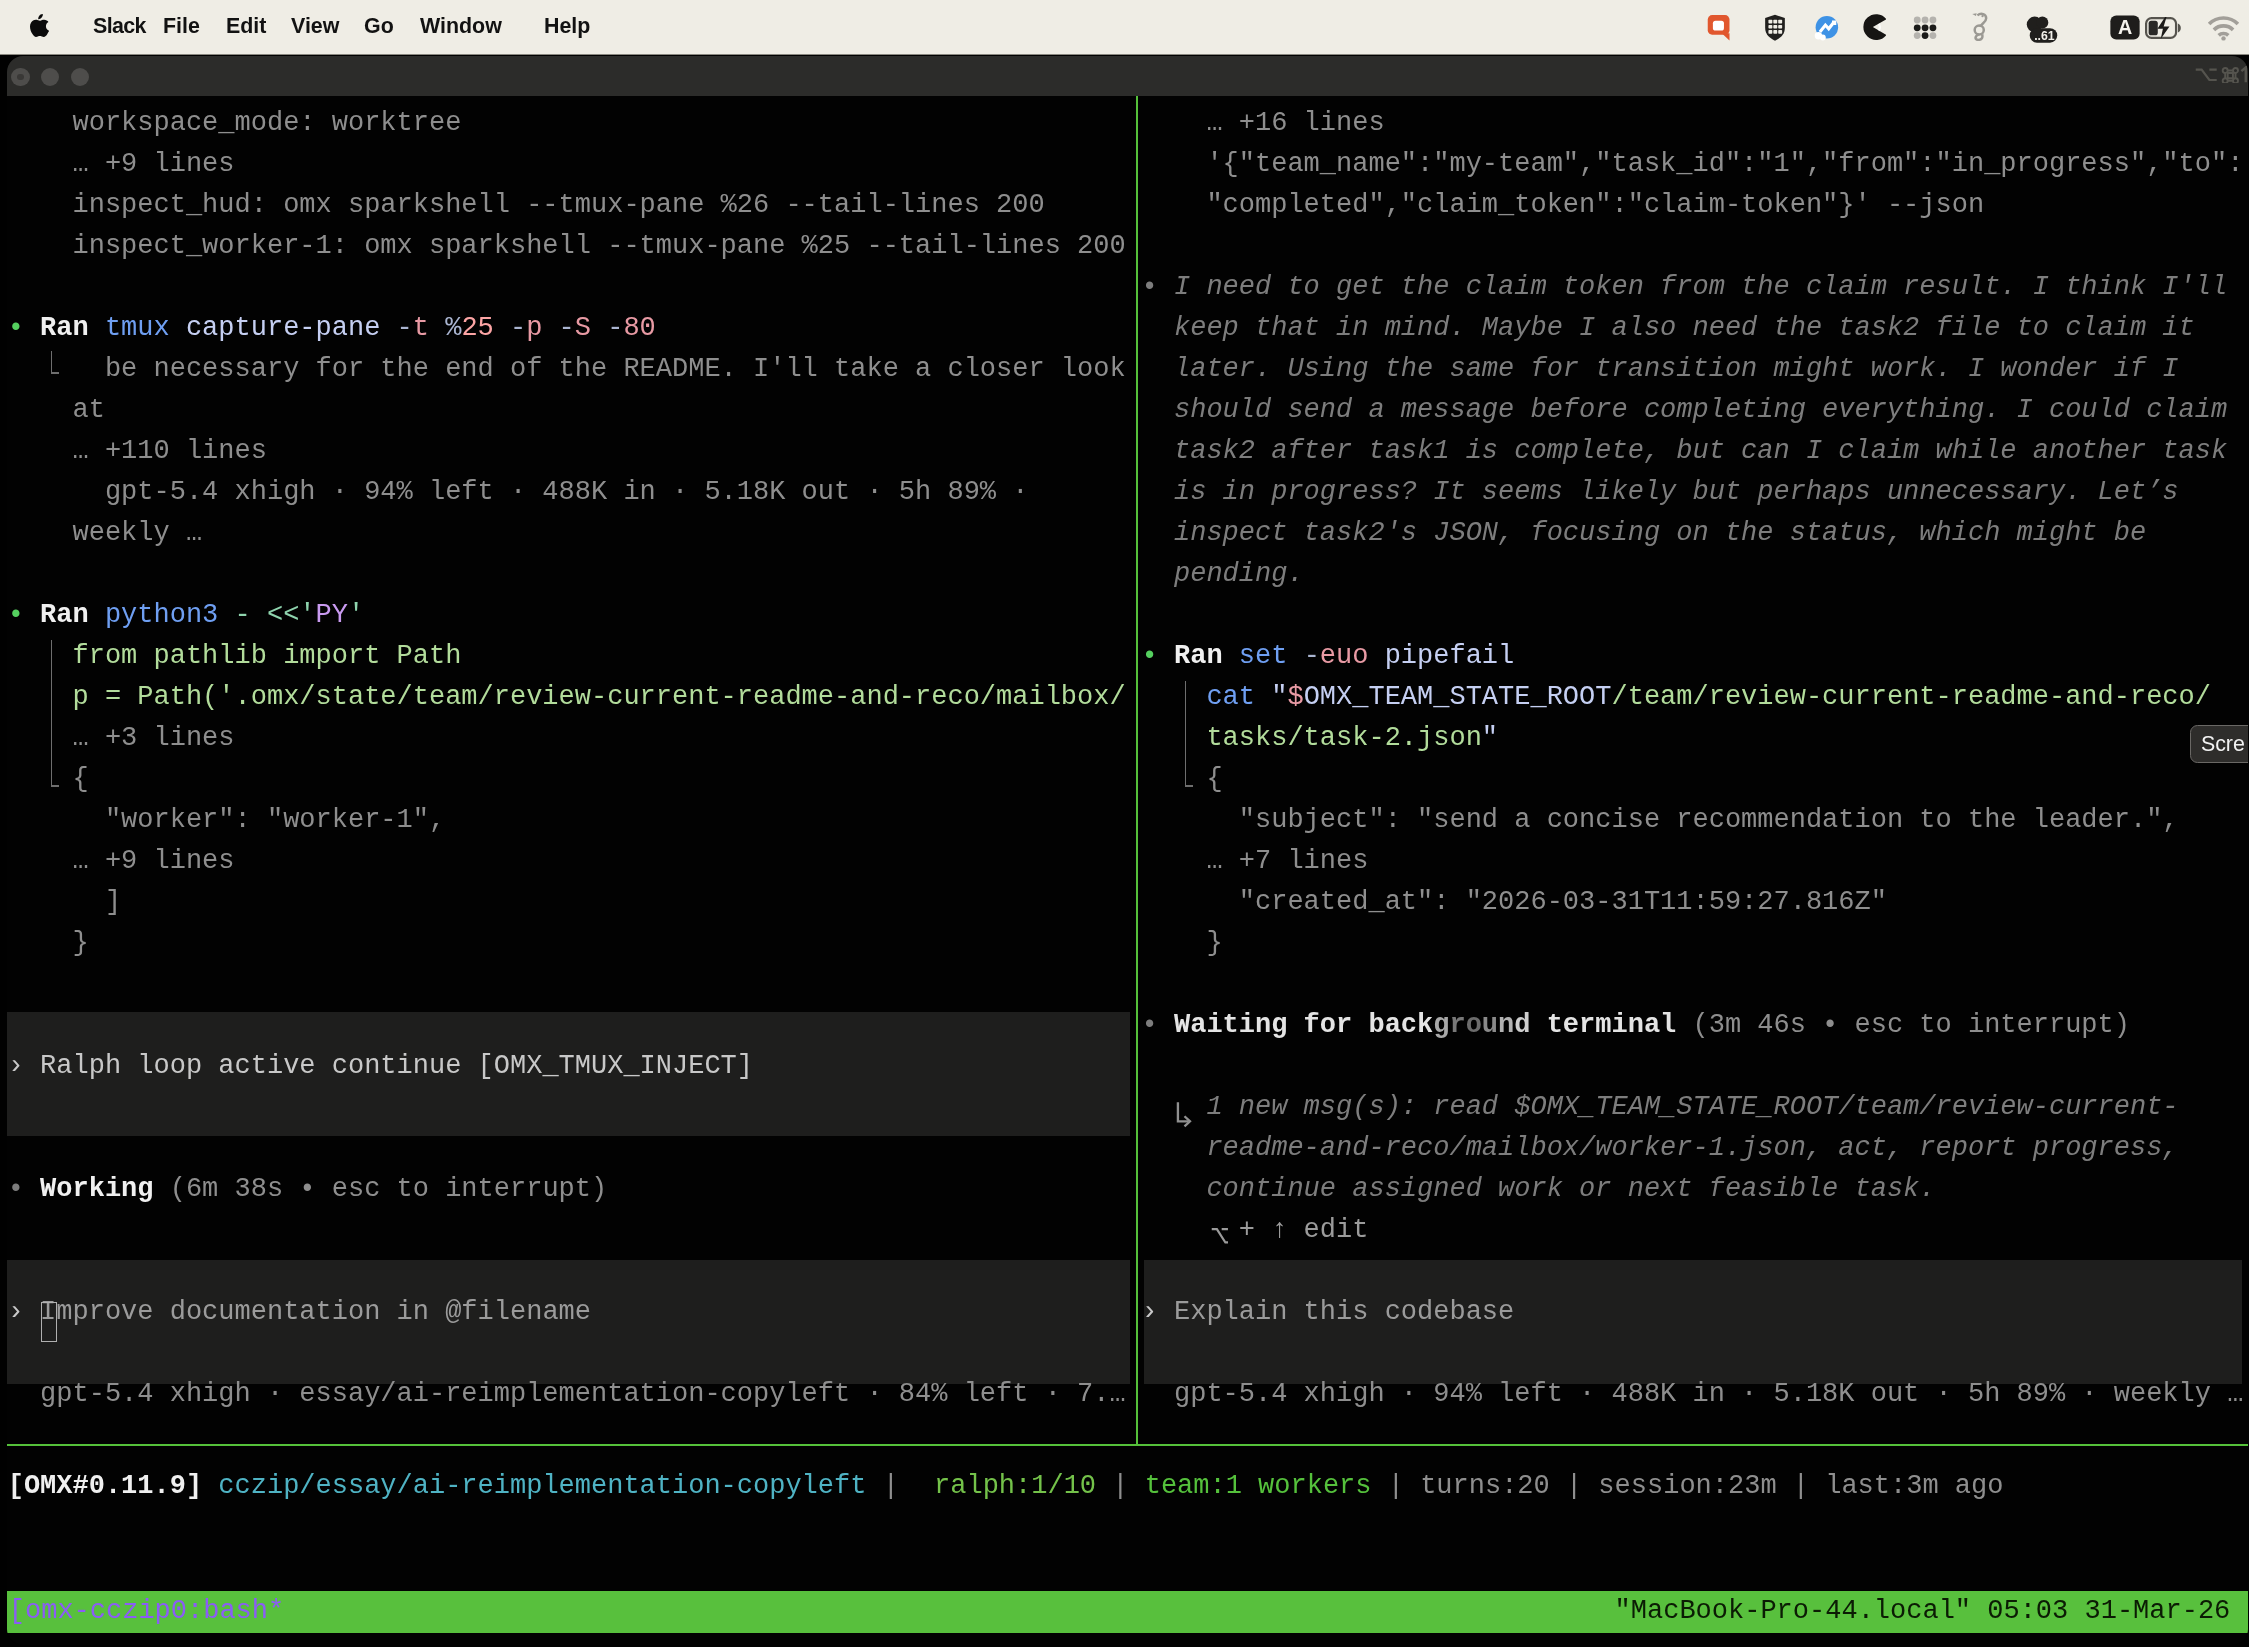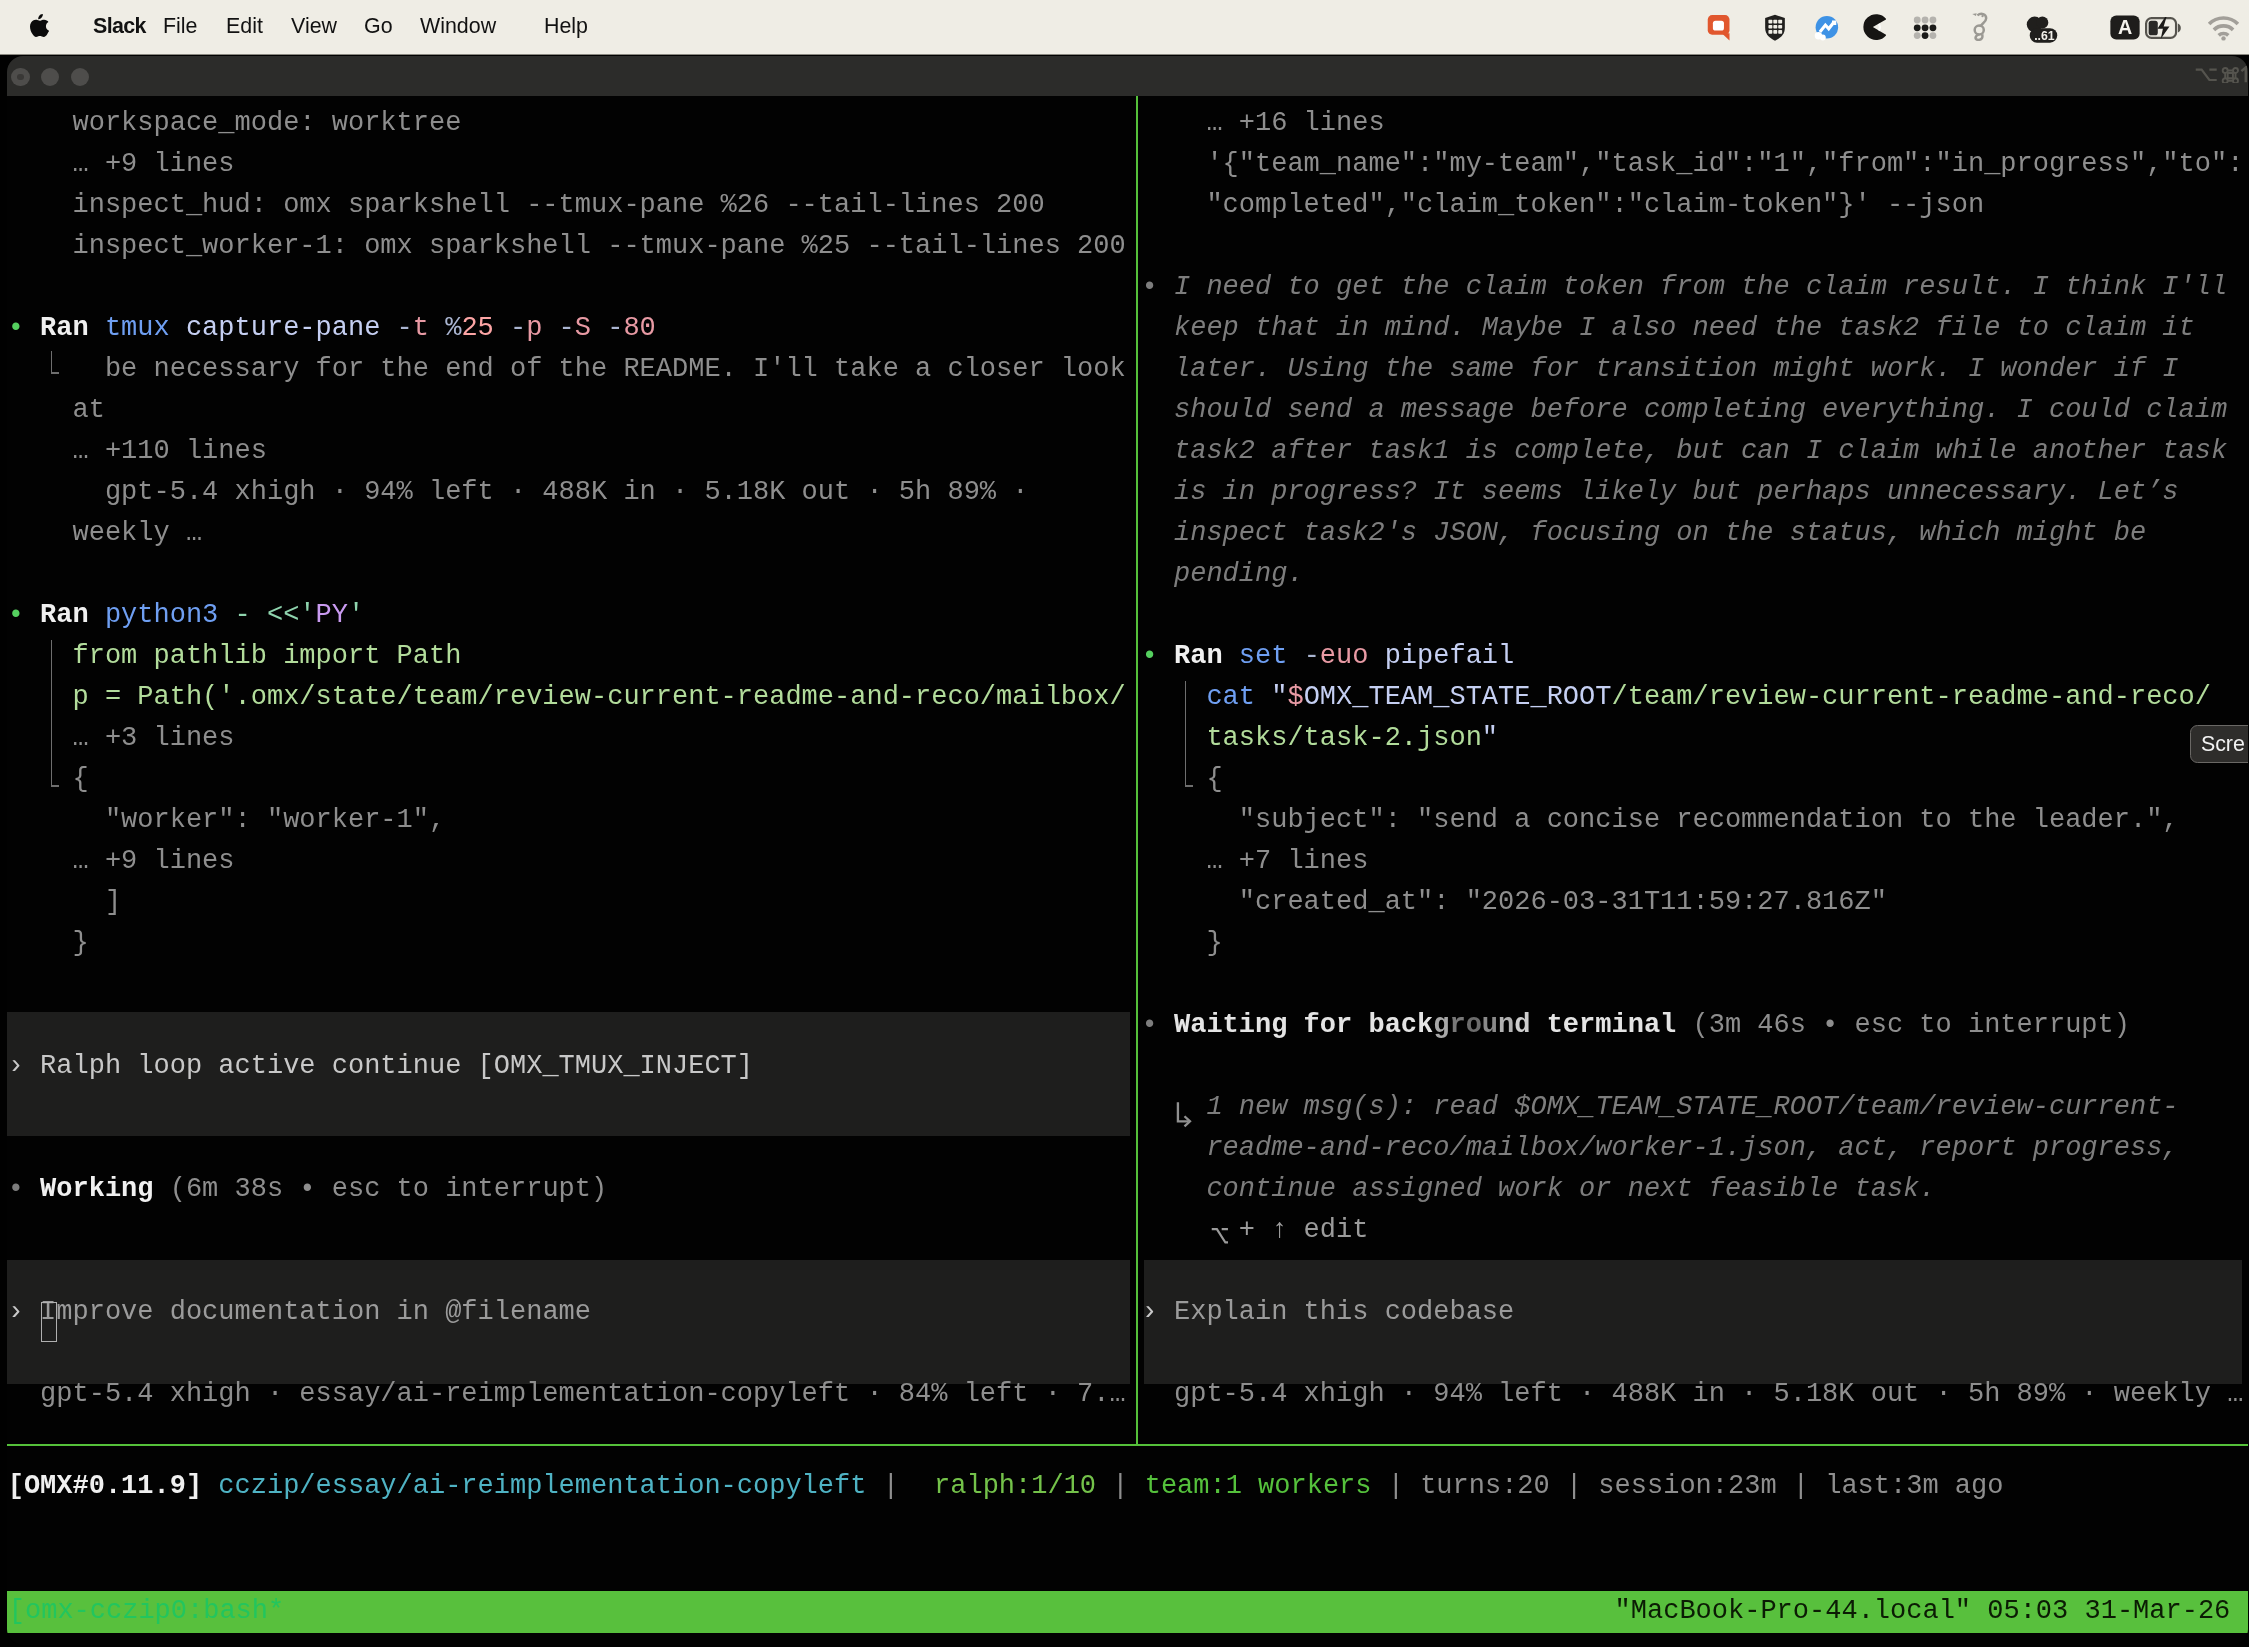--- a/index.html
+++ b/index.html
@@ -1,18 +1,18 @@
 <!DOCTYPE html>
 <html style="font-size:11.8px"><head><meta charset="utf-8">
 <style>
 * { margin:0; padding:0; box-sizing:border-box; }
 html,body { width:2250px; height:1648px; background:#010101; overflow:hidden; }
 body { position:relative; font-family:"Liberation Sans", sans-serif; }
 #menubar { position:absolute; left:0; top:0; width:2250px; height:55px; background:#EFEDE5; border-bottom:0.7px solid #8a8880; }
-.mitem { position:absolute; top:15.5px; font-size:21.4px; line-height:1; color:#121212; }
+.mitem { position:absolute; top:15.5px; font-size:21.4px; line-height:1; color:#121212;font-weight:bold; }
 #win { position:absolute; left:6.6px; top:56px; width:2241px; height:1589px; background:#020202; border-radius:16px; overflow:hidden; }
 #titlebar { position:absolute; left:0; top:0; width:100%; height:40px; background:#2c2c2a; }
 #title { position:absolute; top:10.3px; width:100%; text-align:center; font-size:22.5px; line-height:1; font-weight:bold; color:#807f7d; letter-spacing:-0.4px; }
 .tl { position:absolute; top:11.8px; width:18.5px; height:18.5px; border-radius:50%; background:#4e4d4b; }
 pre { font-family:"Liberation Mono", monospace; font-size:27px; line-height:41px; color:#8e8e8e; position:absolute; }
 .b { font-weight:bold; color:#f0f0f0; }
 .blu { color:#6f9ff2; }
 .lav { color:#c5cff2; }
 .dlav { color:#a9b4d0; }
 .pnk { color:#e89aa4; }
@@ -220,18 +220,18 @@
 <svg style="position:absolute;left:1168px;top:1044px" width="19" height="31" viewBox="0 0 26 42">
 <path d="M4 3 v26 h14" stroke="#909090" stroke-width="3.2" fill="none"></path>
 <path d="M13 22 l7.5 7 l-7.5 7" stroke="#909090" stroke-width="3.2" fill="none"></path>
     </svg>
 <svg style="position:absolute;left:1204px;top:1171px" width="17.7" height="17.7" viewBox="0 0 24 24">
 <path d="M1 3 h7 l11.5 18 h4 M14.5 3 h8.5" stroke="#9b9b9b" stroke-width="3" fill="none"></path>
     </svg>
 <div style="position:absolute;left:34px;top:1246px;width:16px;height:40px;border:1.8px solid #b0b0b0;"></div>
 <pre style="left:1.1px;top:1410px;"><span class="b">[OMX#0.11.9]</span> <span class="cyn">cczip/essay/ai-reimplementation-copyleft</span> | <span class="sg1">ralph:1/10</span> | <span class="sg2">team:1 workers</span> | turns:20 | session:23m | last:3m ago</pre>
 <div style="position:absolute;left:0;top:1535px;width:2241px;height:42px;background:#58c03d;"></div>
-<pre style="left:2.2px;top:1535px;line-height:41px;color:#22c55e;">[omx-cczip0:bash*</pre>
+<pre style="left:2.2px;top:1535px;line-height:41px;color:#8b5cf6;">[omx-cczip0:bash*</pre>
 <pre style="left:1608px;top:1535px;line-height:41px;color:#0b1c04;">"MacBook-Pro-44.local" 05:03 31-Mar-26</pre>
 <div style="position:absolute;left:2183px;top:669px;width:74px;height:38px;background:#2e2d2b;border:1.5px solid #6a6865;border-radius:7.4px;">
       <span style="position:absolute;left:10.3px;top:5.9px;font-size:21.4px;color:#f2f2f2;">Scre</span>
     </div>
 </div>
 
 </body></html>

